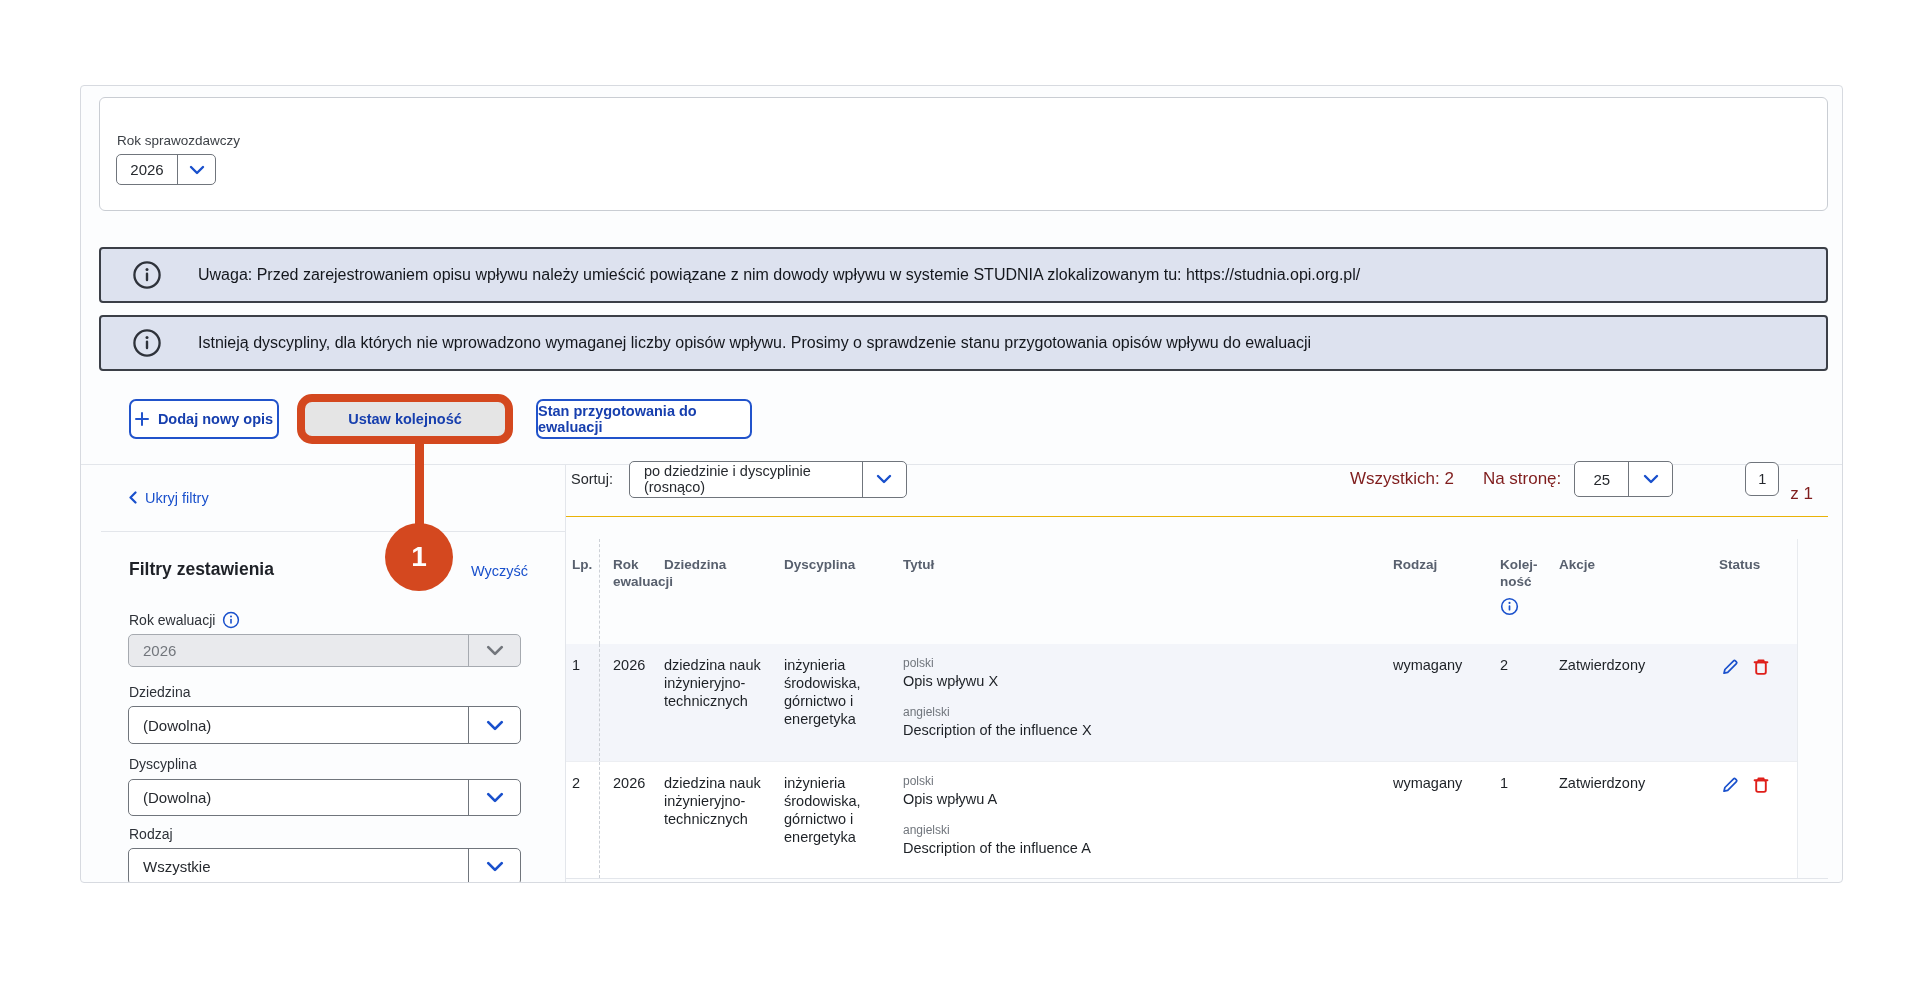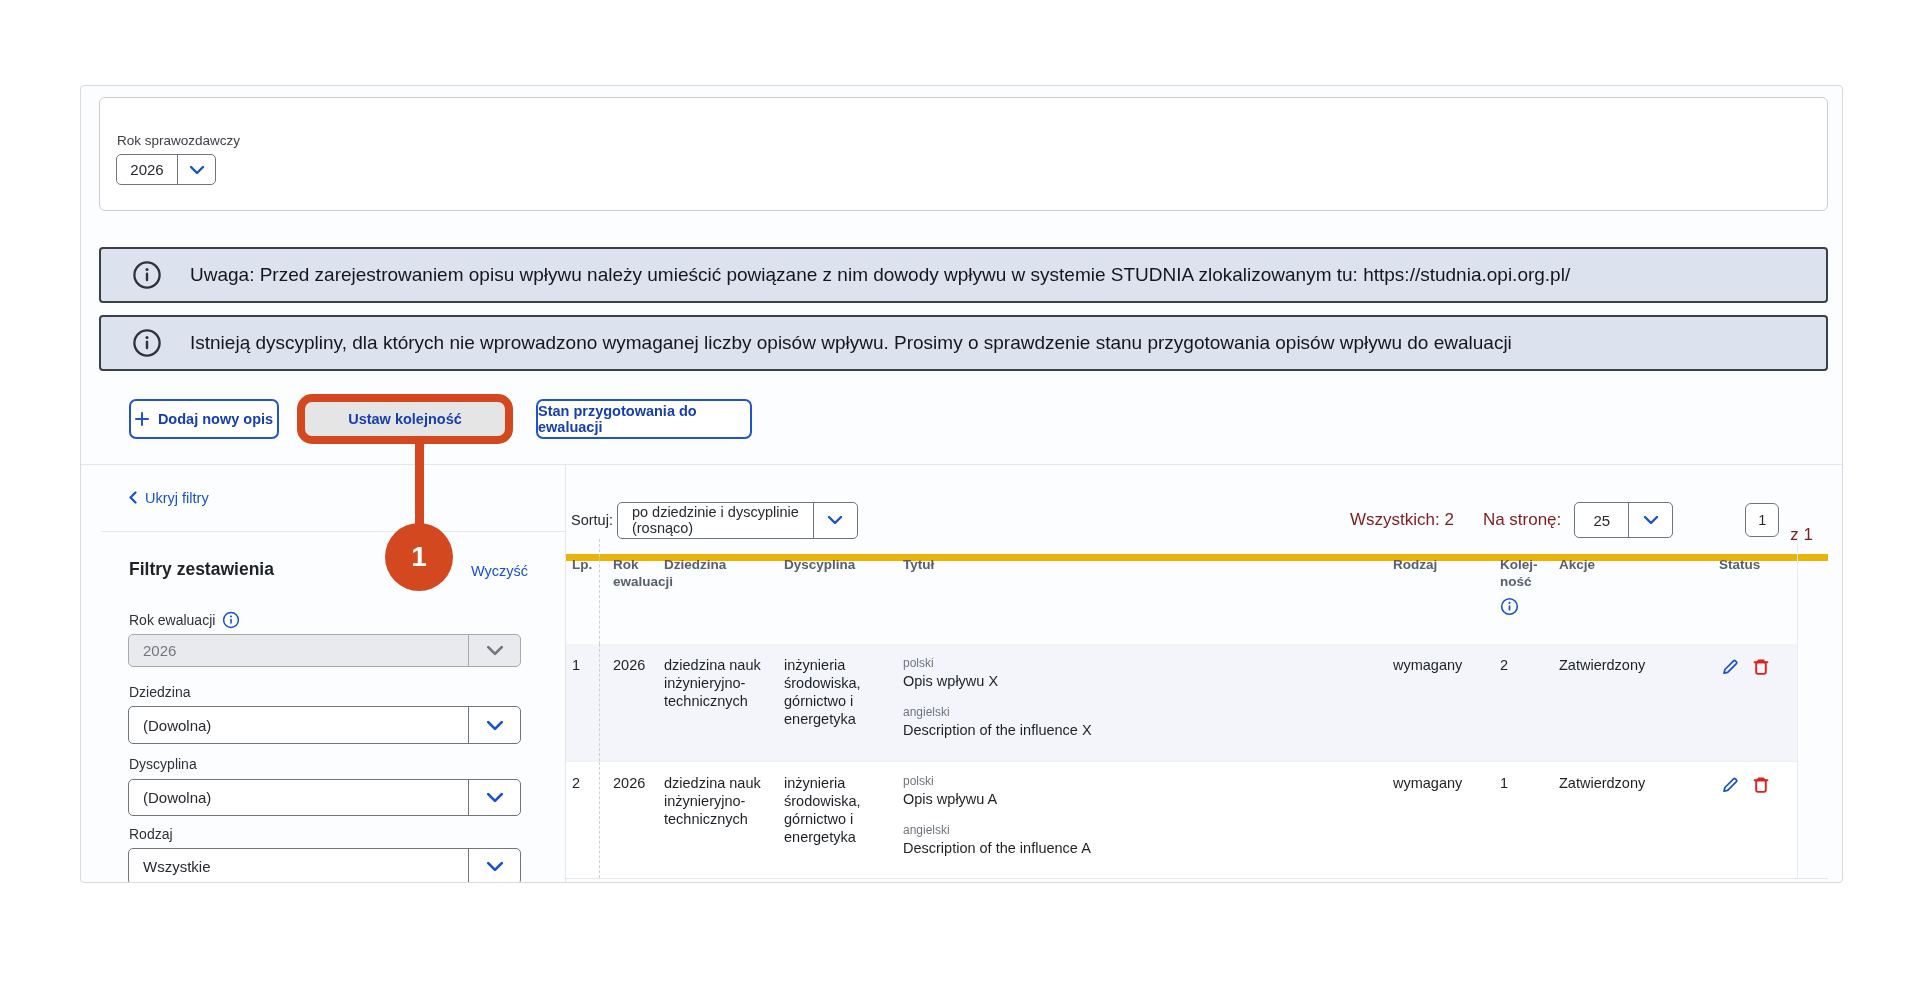--- a/index.html
+++ b/index.html
@@ -21,21 +21,21 @@
   .dd.disabled .dd-value{color:#72767c;}
   .dd.disabled .dd-btn{border-left-color:#a6aab0;}
   .year-dd{position:absolute;left:16px;top:56px;width:100px;height:31px;}
   .year-dd .dd-btn{width:38px;}
 
   
   .banner{position:absolute;left:18px;width:1729px;height:56px;background:#dde2ef;
     border:2px solid #3b3f47;border-radius:4px;display:flex;align-items:center;}
   .banner.b1{top:161px;} .banner.b2{top:229px;}
   .banner .b-icon{margin-left:31px;flex:0 0 auto;display:flex;}
-  .banner .b-text{margin-left:28px;font-size:19px;color:#14171d;}
+  .banner .b-text{margin-left:36px;font-size:16px;color:#14171d;}
 
   
   .btn{position:absolute;top:313px;height:40px;background:#fff;border:2px solid #2153cb;border-radius:7px;
     display:flex;align-items:center;justify-content:center;font-size:14.5px;font-weight:700;color:#173fae;cursor:pointer;}
   .btn-add{left:48px;width:150px;gap:9px;}
   .btn-readiness{left:455px;width:216px;}
   .red-box{position:absolute;left:216px;top:308px;width:216px;height:50px;border:8px solid #d4481f;
     border-radius:15px;background:#e5e5e5;display:flex;align-items:center;justify-content:center;z-index:4;}
   .red-box .btn-inner{font-size:14.5px;font-weight:700;color:#173fae;cursor:pointer;}
   .callout-stem{position:absolute;left:334px;top:356px;width:9px;height:84px;background:#d4481f;z-index:5;}
@@ -51,24 +51,24 @@
     border-right:1px solid #e3e6eb;overflow:hidden;}
   .hide-strip{height:68px;border-bottom:1px solid #e3e6eb;display:flex;align-items:center;padding-left:28px;}
   .blue-link{color:#1950cc;font-size:14.5px;cursor:pointer;display:inline-flex;align-items:center;gap:8px;}
   .filters-title{position:absolute;left:28px;top:95px;font-size:17.5px;font-weight:700;color:#1e2127;}
   .clear-link{position:absolute;right:37px;top:99px;font-size:14.5px;}
   .flabel{position:absolute;left:28px;font-size:14px;color:#2d3138;display:flex;align-items:center;gap:7px;}
   .fdd{position:absolute;left:27px;width:393px;}
   .fdd .dd-btn{width:52px;}
 
   
-  .sortbar{position:absolute;left:485px;top:400px;width:1262px;height:75px;border-bottom:7px solid #eab308;
+  .sortbar{position:absolute;left:485px;top:356px;width:1262px;height:75px;border-bottom:1px solid #eab308;
     display:flex;align-items:center;padding:0 15px 0 5px;}
   .sort-label{font-size:14.5px;color:#26292e;}
-  .sort-dd{width:241px;height:37px;margin-left:4px;}
+  .sort-dd{width:278px;height:37px;margin-left:16px;}
   .sort-dd .dd-value{font-size:14.5px;}
   .tb-right{margin-left:auto;display:flex;align-items:center;}
   .tb-text{font-size:17px;color:#7f1d1d;}
   .pp-dd{width:99px;height:36px;margin-left:13px;}
   .page-box{width:34px;height:34px;border:1px solid #70757c;border-radius:6px;background:#fff;
     display:flex;align-items:center;justify-content:center;font-size:14.5px;color:#26292e;margin-left:72px;}
   .page-of{margin-left:11px;margin-top:29px;}
 
   
   .table-wrap{position:absolute;left:485px;top:453px;width:1232px;height:339px;border-right:1px solid #e8ebef;}

